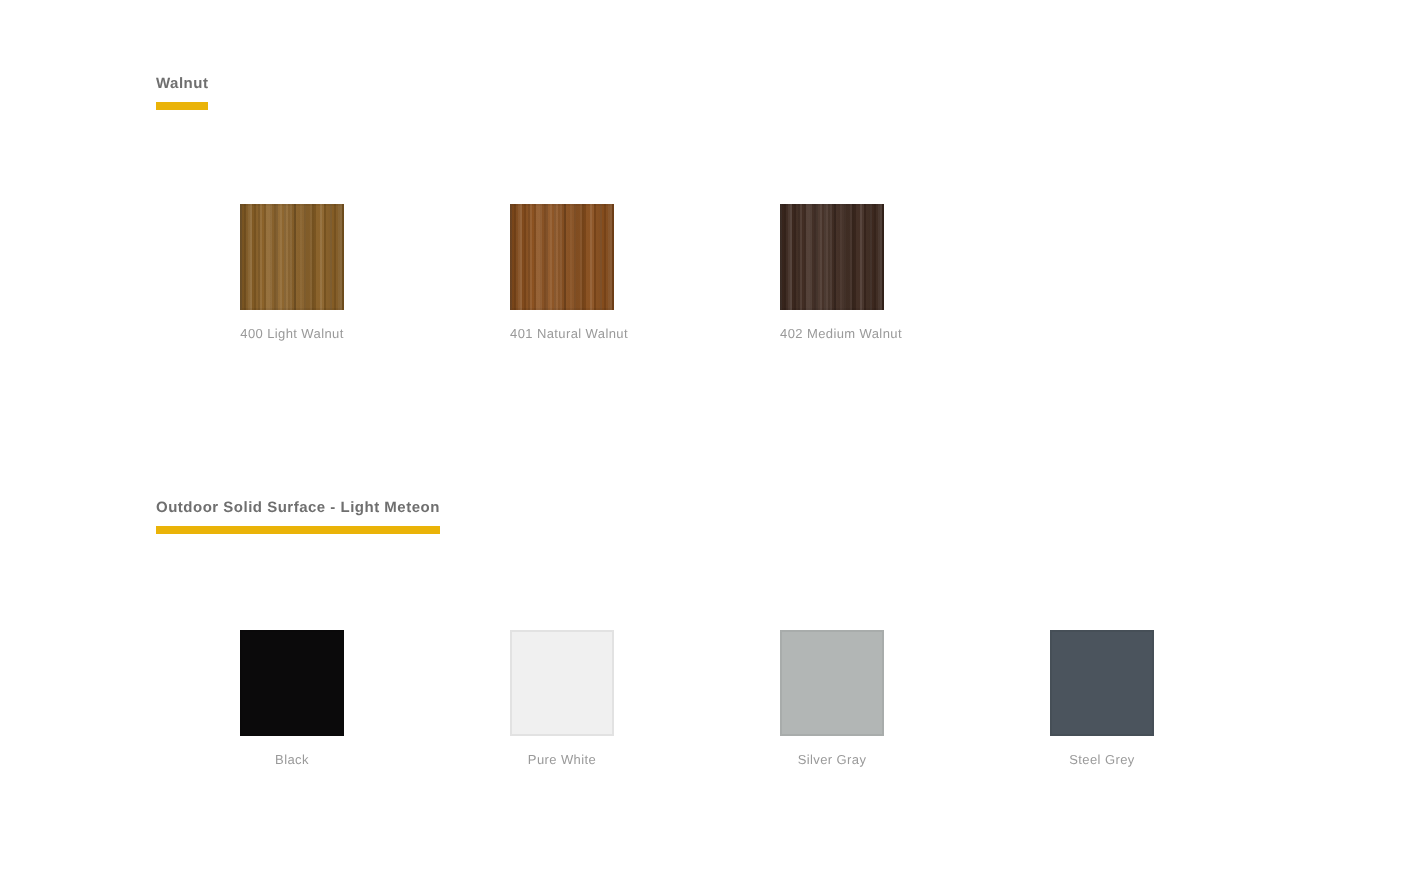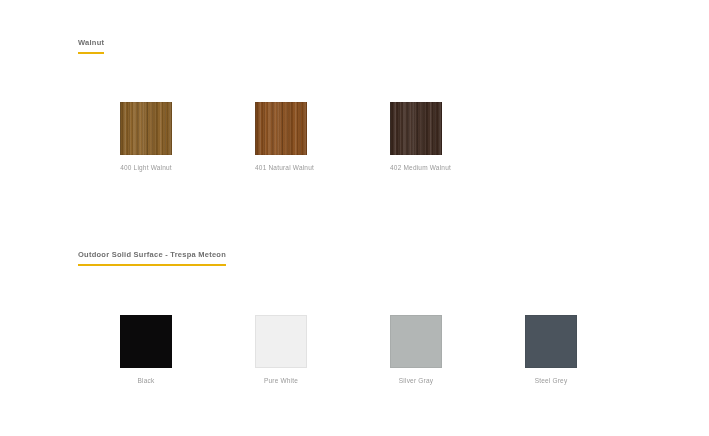--- a/index.html
+++ b/index.html
@@ -29,21 +29,21 @@
     left: 78px;
   }
   .section-title {
     font-size: 7.5px;
     font-weight: bold;
     color: #6f6f6f;
     letter-spacing: 0.25px;
     white-space: nowrap;
     padding-bottom: 4px;
     display: inline-block;
-    border-bottom: 2px solid #eab308;
+    border-bottom: 4px solid #eab308;
     line-height: 10px;
   }
 
   
   .swatch-row {
     position: absolute;
     left: 120px;
     display: flex;
   }
   .swatch-cell {
@@ -150,21 +150,21 @@
         <div class="grain v"></div>
         <div class="grain v2"></div>
         <div class="grain shade"></div>
       </div>
       <div class="swatch-label">402 Medium Walnut</div>
     </div>
 
   </div>
 
   <div class="section" style="top:243px;">
-    <div class="section-title">Outdoor Solid Surface - Trespa Meteon</div>
+    <div class="section-title">Outdoor Solid Surface - Light Meteon</div>
   </div>
 
   <div class="swatch-row" style="top:315px;">
 
     <div class="swatch-cell">
       <div class="swatch-chip chip-border" style="background:#0b0a0b;"></div>
       <div class="swatch-label">Black</div>
     </div>
 
     <div class="swatch-cell">

